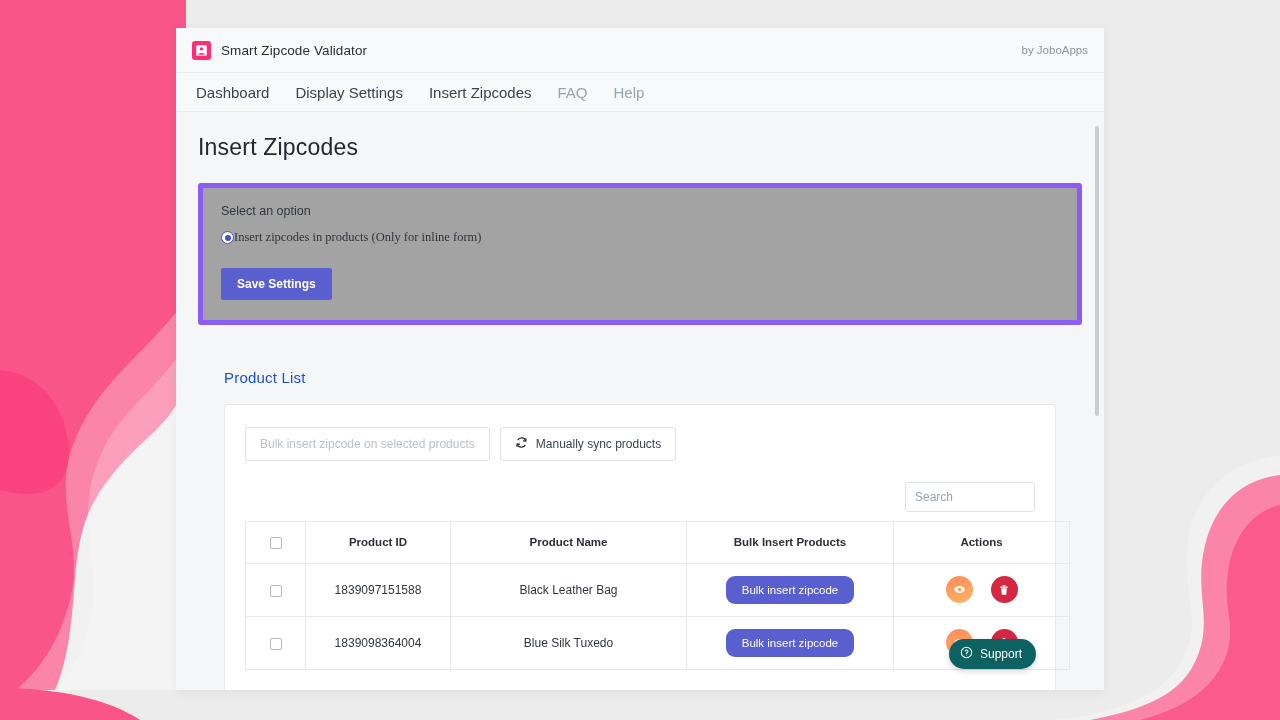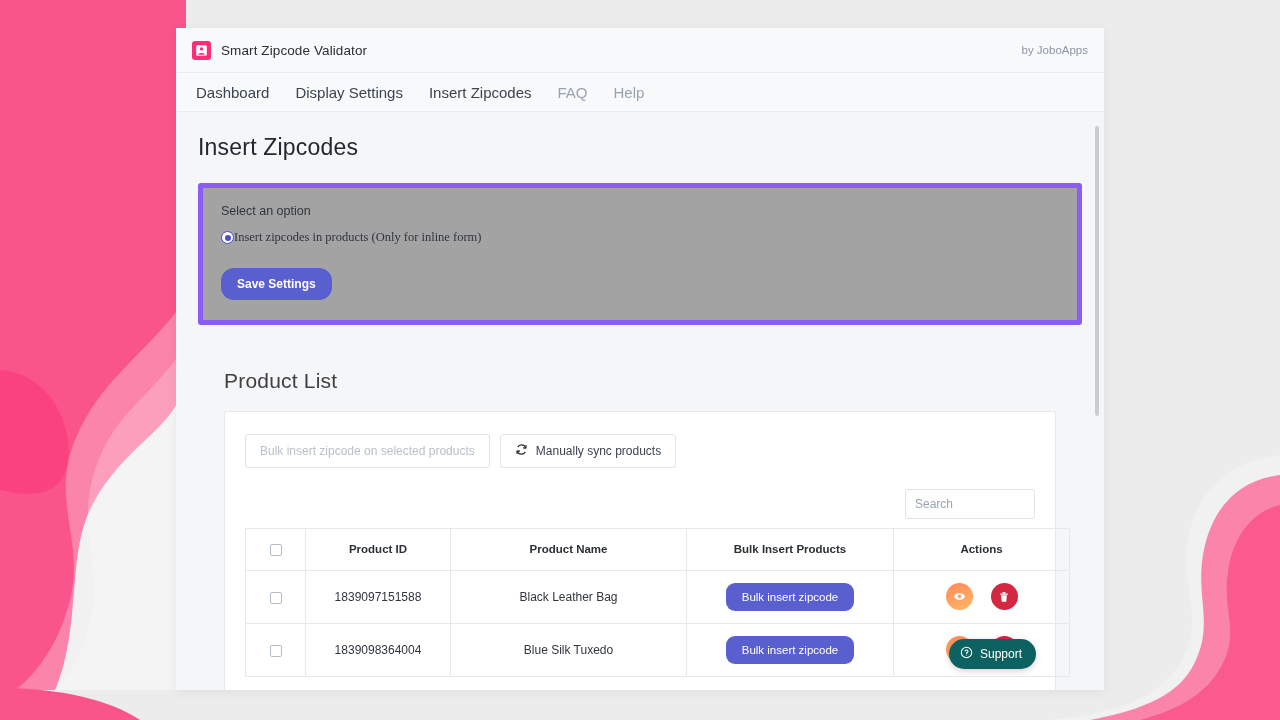--- a/index.html
+++ b/index.html
@@ -105,29 +105,29 @@
     width: 6px; height: 6px; border-radius: 50%;
     background: #4a4fc4;
   }
   .radio-label { font-size: 12.5px; color: #30353d; }
 
   .btn-primary {
     margin-top: 14px;
     background: #5a5fd0;
     color: #ffffff;
     font-size: 12px; font-weight: bold;
-    border: none; border-radius: 13px;
+    border: none; border-radius: 2px;
     padding: 9px 16px;
     cursor: pointer;
     font-family: "Liberation Sans", sans-serif;
   }
 
   
   .section-title {
-    font-size: 21px; color: #404040; font-weight: 400;
+    font-size: 15px; color: #1d4ed8; font-weight: 400;
     margin: 44px 0 18px 26px; letter-spacing: 0.2px;
   }
   .list-card {
     margin: 0 26px;
     padding: 22px 20px 0 20px;
     background: #fff;
     border: 1px solid #e6e8ec;
     border-radius: 3px;
     min-height: 300px;
   }

